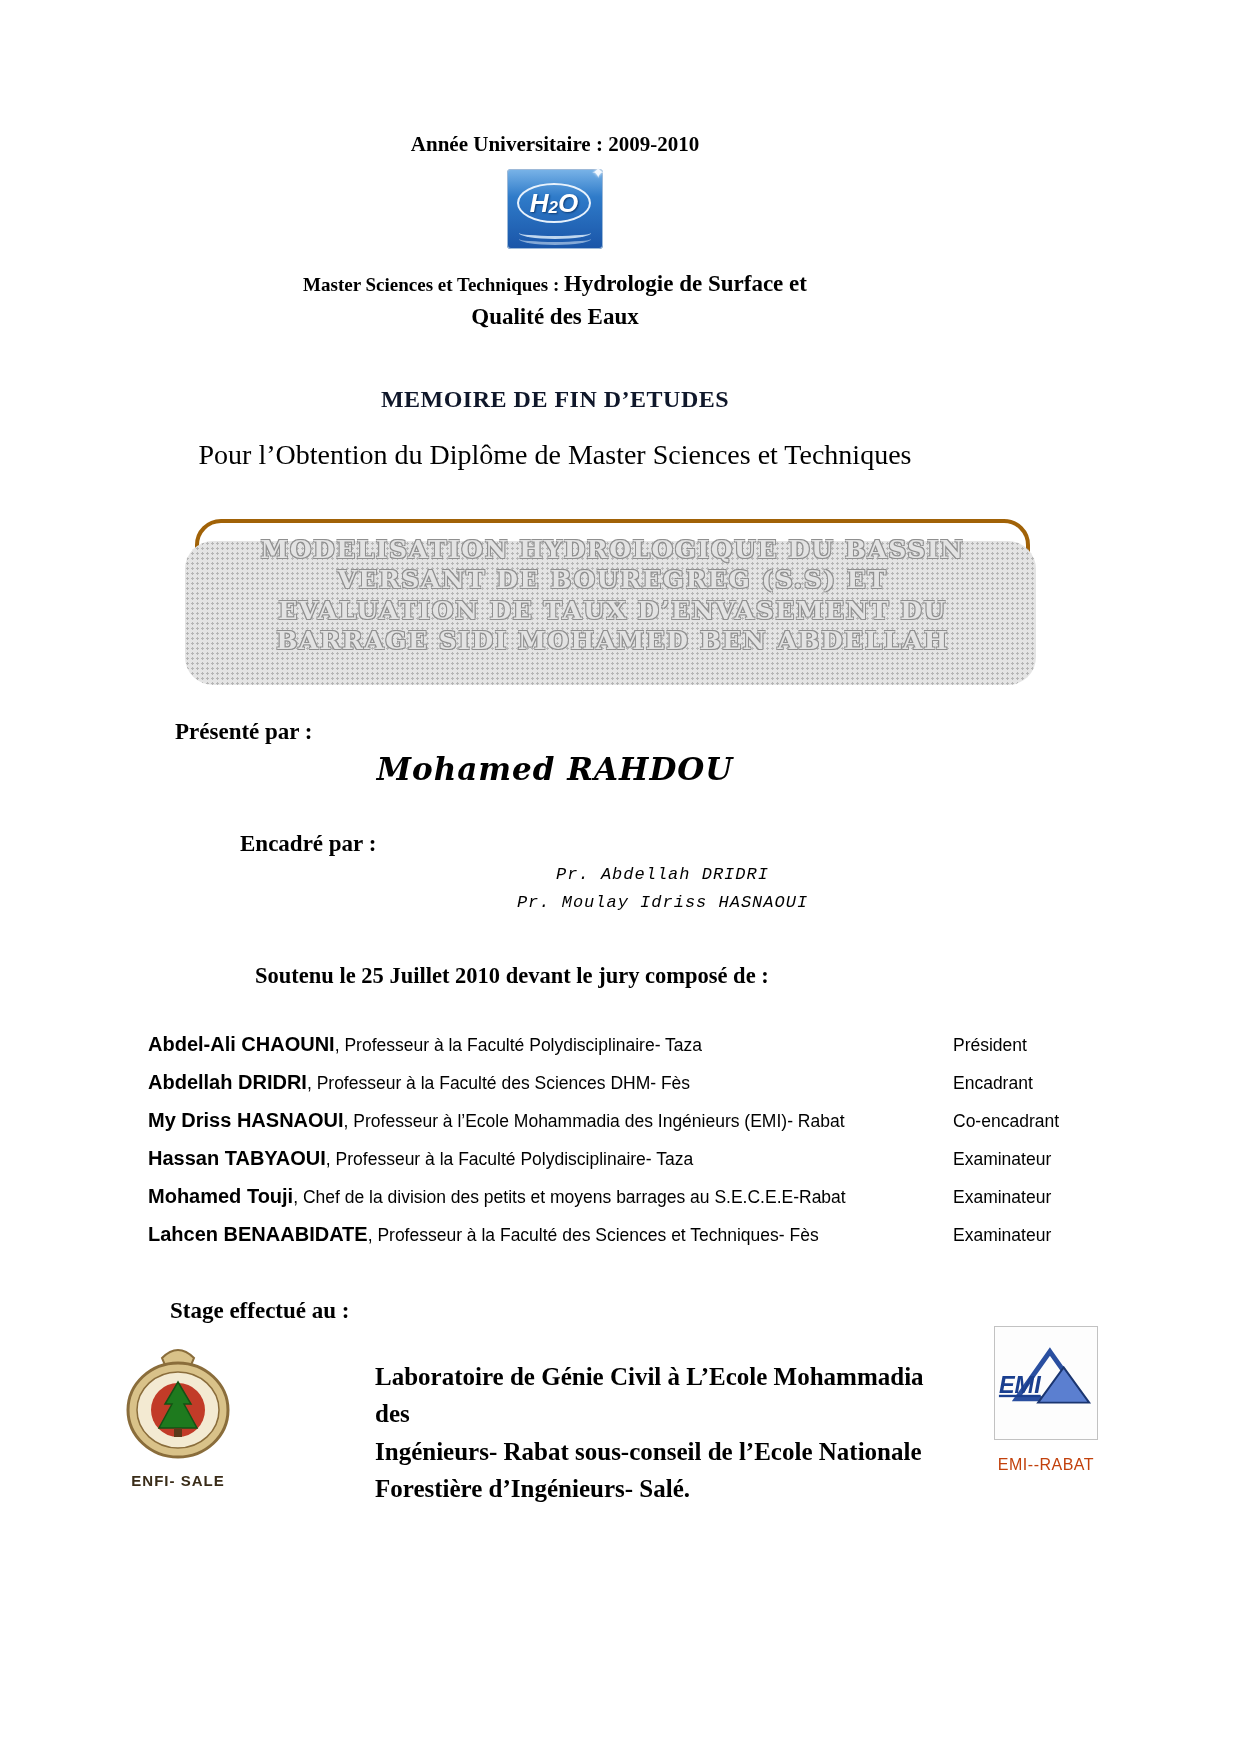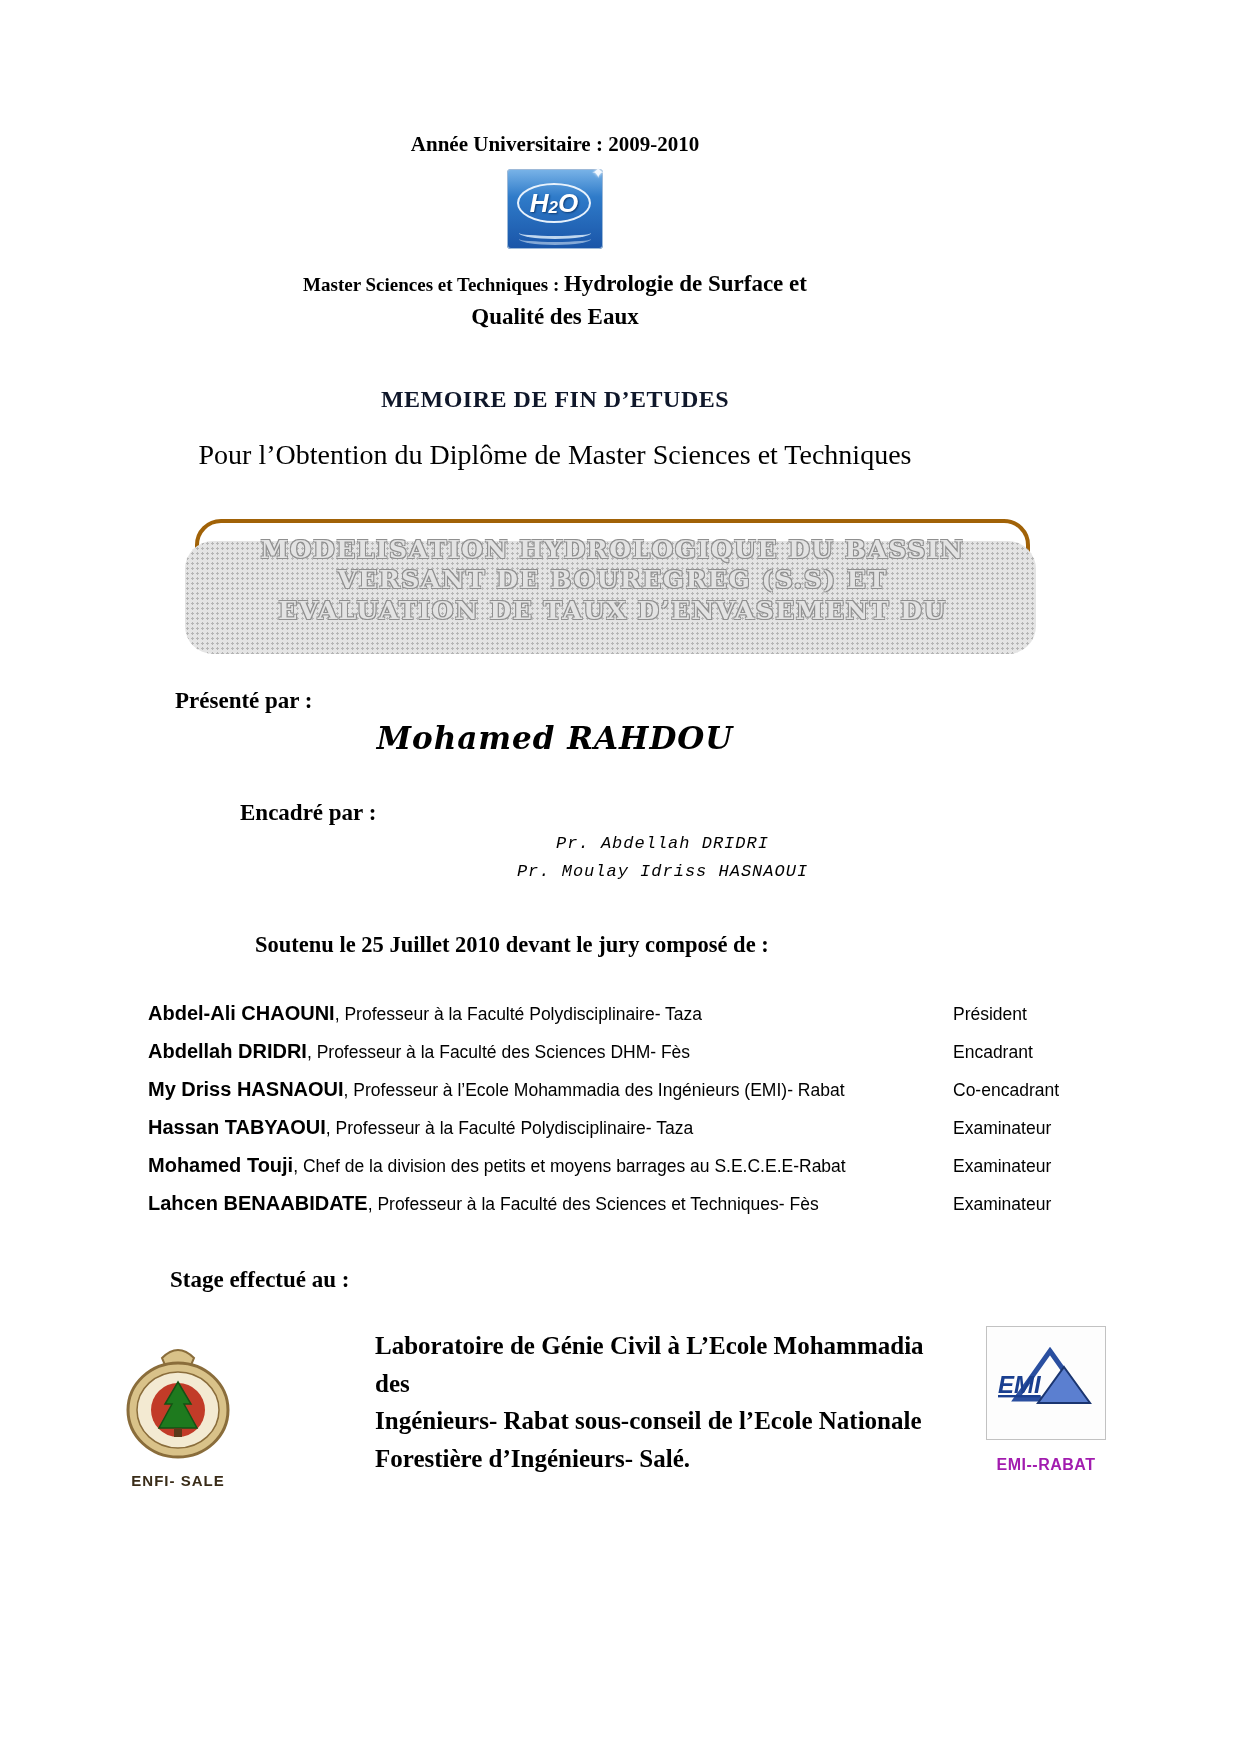--- a/index.html
+++ b/index.html
@@ -103,26 +103,26 @@
   }
 
   
   .enfi-wrap { position:absolute; left:112px; top:1342px; width:132px; text-align:center; }
   .enfi-caption {
     margin-top:6px; font-family:"Liberation Sans", sans-serif;
     font-weight:bold; font-size:15px; color:#3a2c18; letter-spacing:1px;
   }
   .emi-wrap { position:absolute; left:986px; top:1326px; width:120px; text-align:center; }
   .emi-box {
-    width:120px; height:114px; margin:0 auto; background:#fdfdfd;
+    width:104px; height:114px; margin:0 auto; background:#fdfdfd;
     border:1px solid #c2c2c2; display:flex; align-items:center; justify-content:center;
   }
   .emi-caption {
     margin-top:16px; font-family:"Liberation Sans", sans-serif;
-    font-weight:bold; font-size:16px; color:#a21caf; letter-spacing:.5px;
+    font-weight:normal; font-size:16px; color:#c2410c; letter-spacing:.5px;
   }
 </style>
 </head>
 <body>
 
 <div class="page">
   <div class="content">
 
     <div class="academic-year center-col">Année Universitaire : 2009-2010</div>
 
@@ -147,20 +147,21 @@
     </div>
 
     <div class="memoire-title center-col">MEMOIRE DE FIN D’ETUDES</div>
 
     <div class="memoire-subtitle center-col">Pour l’Obtention du Diplôme de Master Sciences et Techniques</div>
 
     <div class="title-box">
       <div class="thesis-line">MODELISATION HYDROLOGIQUE DU BASSIN</div>
       <div class="thesis-line">VERSANT DE BOUREGREG (S.S) ET</div>
       <div class="thesis-line">EVALUATION DE TAUX D’ENVASEMENT DU</div>
+      <div class="thesis-line">BARRAGE  SIDI MOHAMED BEN ABDELLAH</div>
     </div>
 
     <div class="presented-label">Présenté par :</div>
     <div class="presented-name">Mohamed RAHDOU</div>
 
     <div class="supervised-label">Encadré par :</div>
     <div class="supervisors">
       <div class="supervisor">Pr. Abdellah DRIDRI</div>
       <div class="supervisor">Pr. Moulay Idriss HASNAOUI</div>
     </div>

